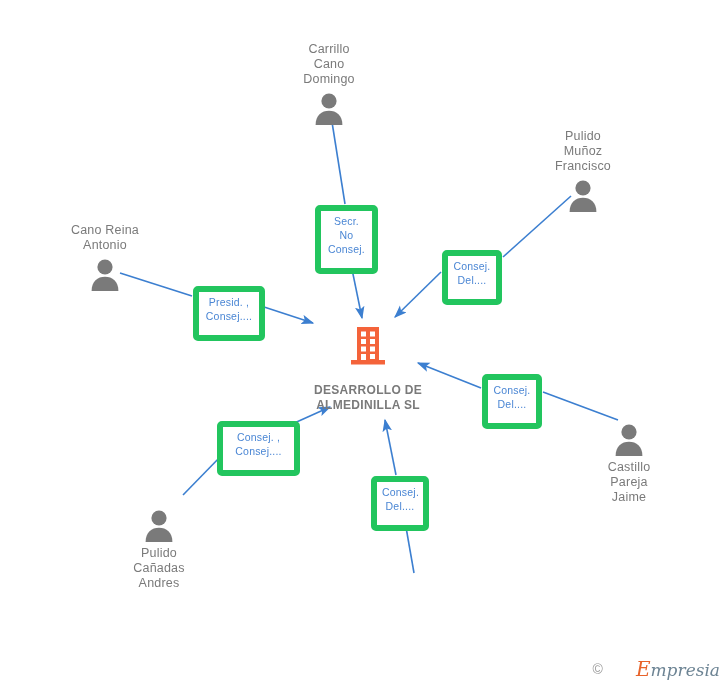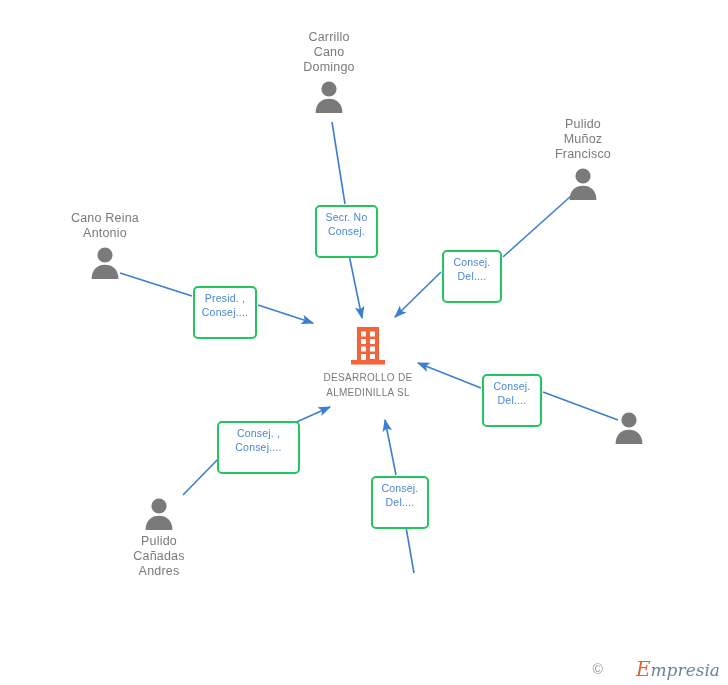--- a/index.html
+++ b/index.html
@@ -23,20 +23,21 @@
     top: 0;
     width: 728px;
     height: 685px;
     pointer-events: none;
   }
   
   .person {
     position: absolute;
     width: 120px;
     text-align: center;
+    margin-top: 12px;
   }
   .person .person-icon {
     display: block;
     margin: 0 auto;
   }
   .person .person-label {
     display: block;
     font-size: 12.5px;
     line-height: 15px;
     color: #7a7a7a;
@@ -47,41 +48,41 @@
   .person.labels-bottom .person-label { margin-top: 4px; }
 
   
   #company-node {
     position: absolute;
     width: 160px;
     text-align: center;
   }
   #company-node .company-label {
     display: block;
-    margin-top: 1px;
-    font-size: 10px;
+    margin-top: 13px;
+    font-size: 12px;
     line-height: 14.5px;
-    font-weight: normal;
+    font-weight: bold;
     color: #7a7a7a;
     white-space: pre-line;
     letter-spacing: 0.3px;
   }
 
   
   .edge-label {
     position: absolute;
     box-sizing: border-box;
     background: #ffffff;
-    border: 2px solid #22c55e;
+    border: 6px solid #22c55e;
     border-radius: 5px;
     color: #4a86d4;
     font-size: 10.5px;
     line-height: 14px;
     text-align: center;
-    padding: 3px 5px 18px 5px;
+    padding: 3px 5px 12px 5px;
     white-space: pre-line;
     letter-spacing: 0.2px;
   }
 
   
   #watermark {
     position: absolute;
     right: 8px;
     bottom: 6px;
     display: flex;
@@ -176,20 +177,23 @@
       <circle cx="17" cy="10" r="7.6" fill="#7a7a7a"></circle>
       <path d="M3.6,34 C3.6,24.4 9.6,19.8 17,19.8 C24.4,19.8 30.4,24.4 30.4,34 Z" fill="#7a7a7a"></path>
     </svg>
   </div>
 
   <div class="person labels-bottom" style="left:569px; top:410px;">
     <svg class="person-icon" width="34" height="34" viewBox="0 0 34 34">
       <circle cx="17" cy="10" r="7.6" fill="#7a7a7a"></circle>
       <path d="M3.6,34 C3.6,24.4 9.6,19.8 17,19.8 C24.4,19.8 30.4,24.4 30.4,34 Z" fill="#7a7a7a"></path>
     </svg>
+    <span class="person-label">Castillo
+Pareja
+Jaime</span>
   </div>
 
   <div class="person labels-bottom" style="left:99px; top:496px;">
     <svg class="person-icon" width="34" height="34" viewBox="0 0 34 34">
       <circle cx="17" cy="10" r="7.6" fill="#7a7a7a"></circle>
       <path d="M3.6,34 C3.6,24.4 9.6,19.8 17,19.8 C24.4,19.8 30.4,24.4 30.4,34 Z" fill="#7a7a7a"></path>
     </svg>
     <span class="person-label">Pulido
 Cañadas
 Andres</span>
@@ -210,21 +214,21 @@
       <rect x="20" y="28" width="5" height="5" fill="#ffffff"></rect>
     </svg>
     <span class="company-label">DESARROLLO DE
 ALMEDINILLA SL</span>
   </div>
 
   <div class="edge-label" style="left:315px; top:205px; width:63px;">Secr.  No
 Consej.</div>
   <div class="edge-label" style="left:442px; top:250px; width:60px;">Consej.
 Del....</div>
-  <div class="edge-label" style="left:193px; top:286px; width:64px;">Presid. ,
+  <div class="edge-label" style="left:193px; top:286px; width:72px;">Presid. ,
 Consej....</div>
   <div class="edge-label" style="left:482px; top:374px; width:60px;">Consej.
 Del....</div>
   <div class="edge-label" style="left:217px; top:421px; width:83px;">Consej. ,
 Consej....</div>
   <div class="edge-label" style="left:371px; top:476px; width:58px;">Consej.
 Del....</div>
 
   <div id="watermark">
     <span class="copy">©</span>

